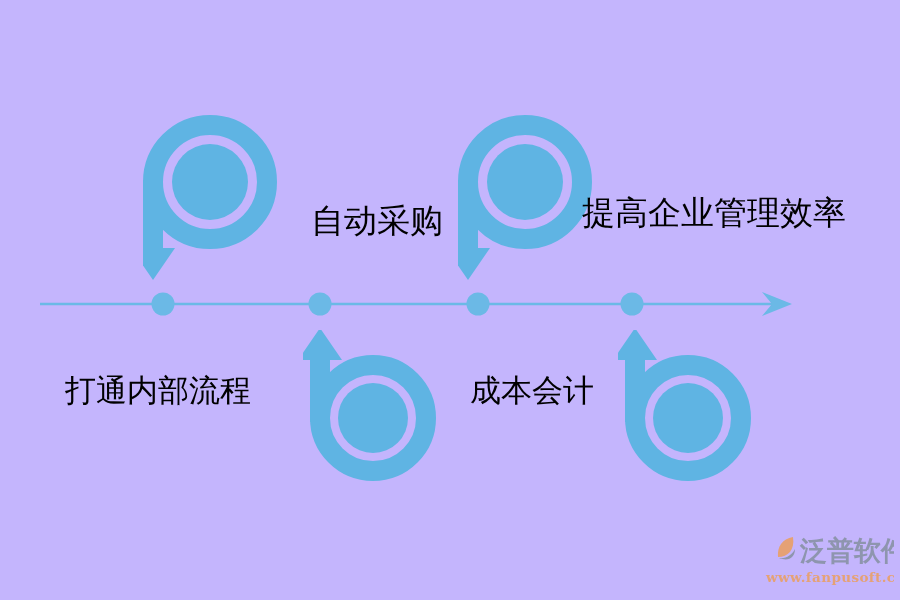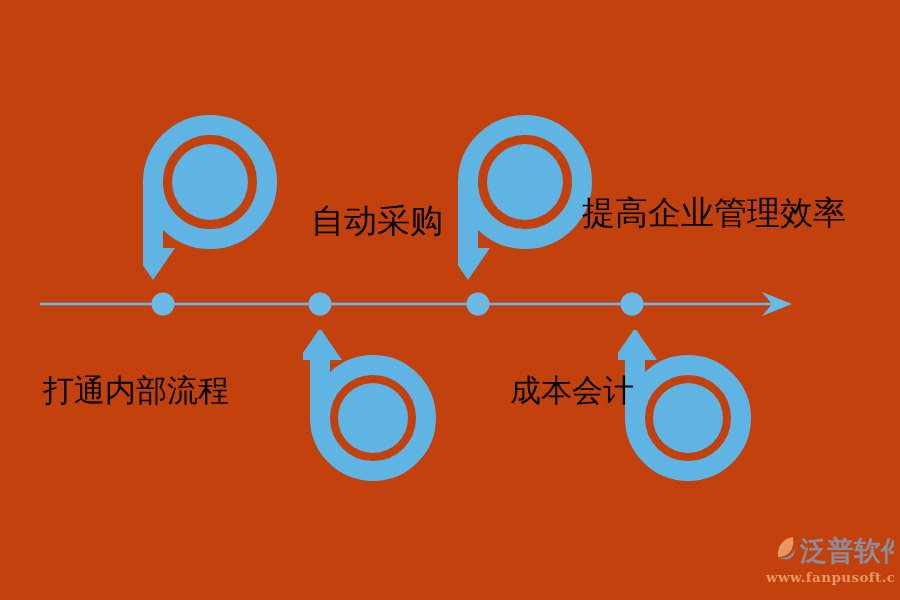--- a/index.html
+++ b/index.html
@@ -7,21 +7,21 @@
     padding: 0;
     background: #ffffff;
   }
   body {
     font-family: "DejaVu Sans", "Liberation Sans", sans-serif;
   }
   #canvas {
     position: relative;
     width: 900px;
     height: 600px;
-    background: #c2410c;
+    background: #c4b5fd;
     overflow: hidden;
   }
   .timeline-svg,
   .icon-svg,
   .watermark-svg {
     display: block;
   }
   .layer {
     position: absolute;
     top: 0;
@@ -37,22 +37,22 @@
     letter-spacing: 0px;
   }
   .label-top {
     font-size: 33px;
   }
   .label-bottom {
     font-size: 31px;
   }
   .lbl-auto-purchase { left: 311px; top: 204px; }
   .lbl-mgmt-efficiency { left: 582px; top: 196px; }
-  .lbl-internal-process { left: 43px; top: 375px; }
-  .lbl-cost-accounting { left: 470px; top: 375px; margin-left: 40px; }
+  .lbl-internal-process { left: 65px; top: 375px; }
+  .lbl-cost-accounting { left: 470px; top: 375px; }
 
   .icon {
     position: absolute;
   }
   .icon-p1 { left: 143px; top: 96px; width: 135px; height: 190px; }
   .icon-p2 { left: 458px; top: 96px; width: 135px; height: 190px; }
   .icon-b1 { left: 303px; top: 330px; width: 135px; height: 172px; }
   .icon-b2 { left: 618px; top: 330px; width: 135px; height: 172px; }
 
   .watermark {

